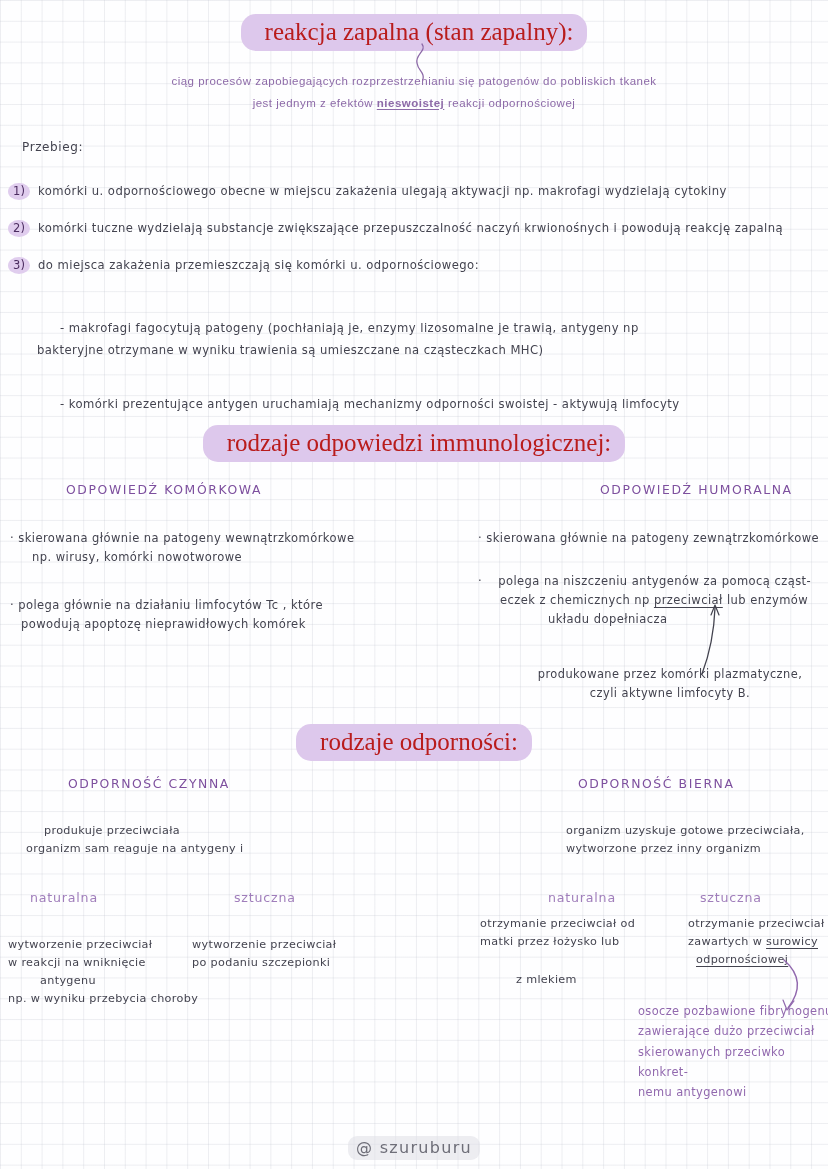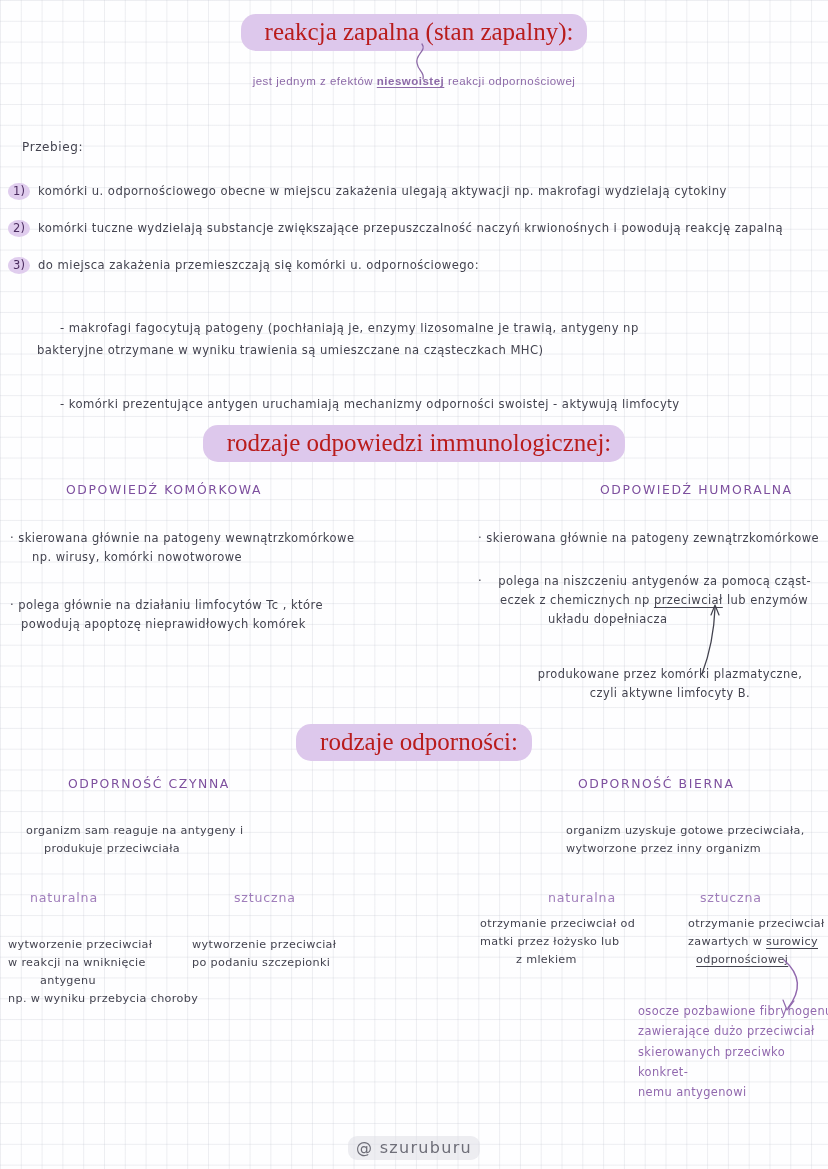--- a/index.html
+++ b/index.html
@@ -179,20 +179,21 @@
 
 <div class="abs banner-wrap" style="top:14px; left:0;">
   <span class="banner">reakcja zapalna (stan zapalny):</span>
 </div>
 
 <svg class="deco" width="40" height="42" style="top:42px; left:408px;">
   <path d="M14 2 C 19 9, 7 12, 9 21 C 10 29, 17 30, 15 37" stroke="#8d6aa8" stroke-width="1.3" fill="none" stroke-linecap="round"></path>
 </svg>
 
 <div class="abs subtitle" style="top:71px; left:0;">
+  <div>ciąg procesów zapobiegających rozprzestrzenianiu się patogenów do pobliskich tkanek</div>
   <div>
     <span>jest jednym z efektów</span>
     <span class="u">nieswoistej</span>
     <span>reakcji odpornościowej</span>
   </div>
 </div>
 
 <div class="abs przebieg hand" style="top:140px; left:22px;">Przebieg:</div>
 
 <div class="abs numlist" style="top:183px; left:0;">
@@ -268,22 +269,22 @@
 </div>
 
 <div class="abs banner-wrap" style="top:724px; left:0;">
   <span class="banner">rodzaje odporności:</span>
 </div>
 
 <div class="abs colhead" style="top:776px; left:50px;margin-left:18px;">ODPORNOŚĆ CZYNNA</div>
 <div class="abs colhead" style="top:776px; left:578px;">ODPORNOŚĆ   BIERNA</div>
 
 <div class="abs small-body" style="top:822px; left:26px; width:380px;">
+  <div style="padding-left:18px;">produkuje  przeciwciała</div>
   <div>organizm sam reaguje na antygeny i</div>
-  <div style="padding-left:18px;">produkuje  przeciwciała</div>
 </div>
 
 <div class="abs small-body" style="top:822px; left:566px; width:280px;">
   <div>organizm uzyskuje gotowe przeciwciała,</div>
   <div>wytworzone  przez  inny  organizm</div>
 </div>
 
 <div class="abs sub-label" style="top:890px; left:30px;">naturalna</div>
 <div class="abs sub-label" style="top:890px; left:234px;">sztuczna</div>
 
@@ -298,21 +299,21 @@
   <div>wytworzenie  przeciwciał</div>
   <div>po  podaniu  szczepionki</div>
 </div>
 
 <div class="abs sub-label" style="top:890px; left:548px;">naturalna</div>
 <div class="abs sub-label" style="top:890px; left:700px;">sztuczna</div>
 
 <div class="abs small-body" style="top:915px; left:480px; width:190px;">
   <div>otrzymanie przeciwciał od</div>
   <div>matki przez łożysko lub</div>
-  <div style="padding-left:36px;">z mlekiem</div>
+  <div style="padding-left:36px;margin-top:20px;">z mlekiem</div>
 </div>
 
 <div class="abs small-body" style="top:915px; left:688px; width:200px;">
   <div>otrzymanie przeciwciał</div>
   <div>
     <span>zawartych w</span>
     <span class="u">surowicy</span>
   </div>
   <div style="padding-left:8px;">
     <span class="u">odpornościowej</span>

